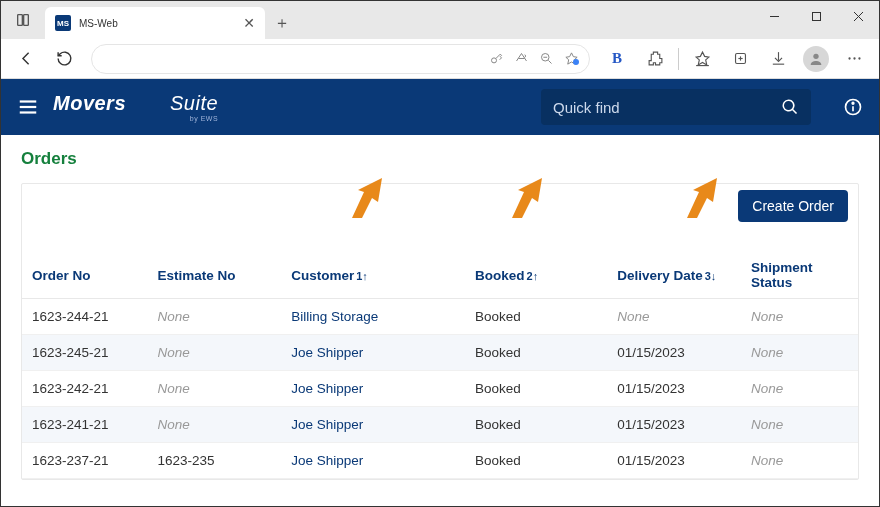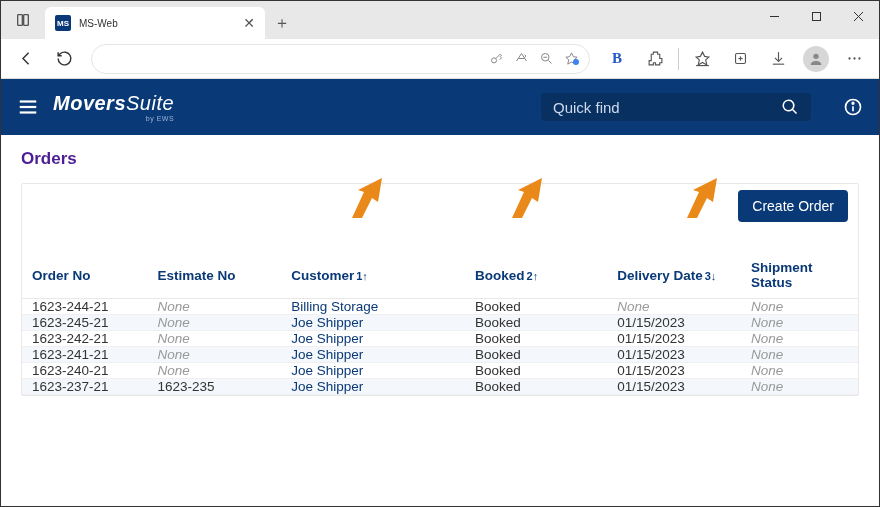--- a/index.html
+++ b/index.html
@@ -30,42 +30,42 @@
   .avatar { width:26px; height:26px; border-radius:50%; background:#d7d7d7; display:flex; align-items:center; justify-content:center; }
   .avatar svg { width:16px; height:16px; fill:#888; }
   .fav-dot { position:relative; }
   .fav-dot::after { content:""; position:absolute; bottom:1px; right:0; width:6px; height:6px; border-radius:50%; background:#3b82f6; }
   
   
   .apphdr { height: 56px; background: #0a3977; display: flex; align-items: center; padding: 0 16px; gap: 14px; }
   .menu-icon { color: #fff; display:flex; }
   .menu-icon svg { width:22px; height:22px; }
   .brand { color:#fff; font-size: 20px; font-weight: 300; letter-spacing: 0.5px; display:flex; flex-direction:column; line-height:1; }
-  .brand .main { display:flex; align-items:baseline; }
+  .brand .main { display:flex; align-items:baseline;gap:44px; }
   .brand .m1 { font-weight:700; font-style:italic; }
   .brand .m2 { font-weight:300; font-style:italic; }
   .brand .sub { font-size:7px; color:#9fb3d9; align-self:flex-end; margin-top:2px; letter-spacing:0.5px; }
   .hdr-spacer { flex:1; }
-  .search { width: 270px; height: 28px; background: #083061; border-radius: 4px; display:flex; align-items:center; padding:4px 12px; color:#e5edf7; gap:10px; }
+  .search { width: 270px; height: 36px; background: #083061; border-radius: 4px; display:flex; align-items:center; padding:4px 12px; color:#e5edf7; gap:10px; }
   .search input { flex:1; background:transparent; border:none; outline:none; color:#e5edf7; font-size:15px; }
   .search input::placeholder { color:#cdd9ec; }
   .search svg { width:18px; height:18px; fill:#fff; }
   .info-icon { color:#fff; display:flex; margin-left:18px; }
   .info-icon svg { width:20px; height:20px; }
   
   
   .content { padding: 14px 20px 0 20px; background:#fff; height: calc(507px - 38px - 40px - 56px - 2px); overflow:hidden; }
-  .page-title { font-size:17px; color:#4c1d95; font-weight:600; margin-bottom:14px; }
+  .page-title { font-size:17px; color:#15803d; font-weight:600; margin-bottom:14px; }
   .card { border:1px solid #e8e8e8; border-radius:2px; position:relative; padding-top:44px; }
   .create-btn { position:absolute; top:6px; right:10px; background:#0a3977; color:#fff; border:none; border-radius:4px; padding:8px 14px; font-size:14px; cursor:pointer; }
   
   table { width:100%; border-collapse:collapse; table-layout:fixed;margin-top:24px; }
   th { text-align:left; font-size:13.5px; color:#0a3977; font-weight:700; padding:8px 10px; border-bottom:1px solid #e8e8e8; }
   th .sort { font-size:11px; color:#0a3977; margin-left:2px; }
-  td { font-size:13.5px; padding:0 10px; border-bottom:1px solid #f0f0f0; color:#333; }
+  td { font-size:13.5px; padding:10px 10px; border-bottom:1px solid #f0f0f0; color:#333; }
   td.link { color:#0a3977; }
   td.none { color:#999; font-style:italic; }
   tbody tr:nth-child(even) { background:#f4f7fb; }
   
   .col-order { width:15%; }
   .col-est { width:16%; }
   .col-cust { width:22%; }
   .col-status { width:17%; }
   .col-date { width:16%; }
   .col-ship { width:14%; }
@@ -293,28 +293,20 @@
           </tr>
           <tr>
             <td>1623-241-21</td>
             <td class="none">None</td>
             <td class="link">Joe Shipper</td>
             <td>Booked</td>
             <td>01/15/2023</td>
             <td class="none">None</td>
           </tr>
           <tr>
-            <td>1623-240-21</td>
-            <td class="none">None</td>
-            <td class="link">Joe Shipper</td>
-            <td>Booked</td>
-            <td>01/15/2023</td>
-            <td class="none">None</td>
-          </tr>
-          <tr>
             <td>1623-237-21</td>
             <td>1623-235</td>
             <td class="link">Joe Shipper</td>
             <td>Booked</td>
             <td>01/15/2023</td>
             <td class="none">None</td>
           </tr>
         </tbody>
     </table>
   </div>

